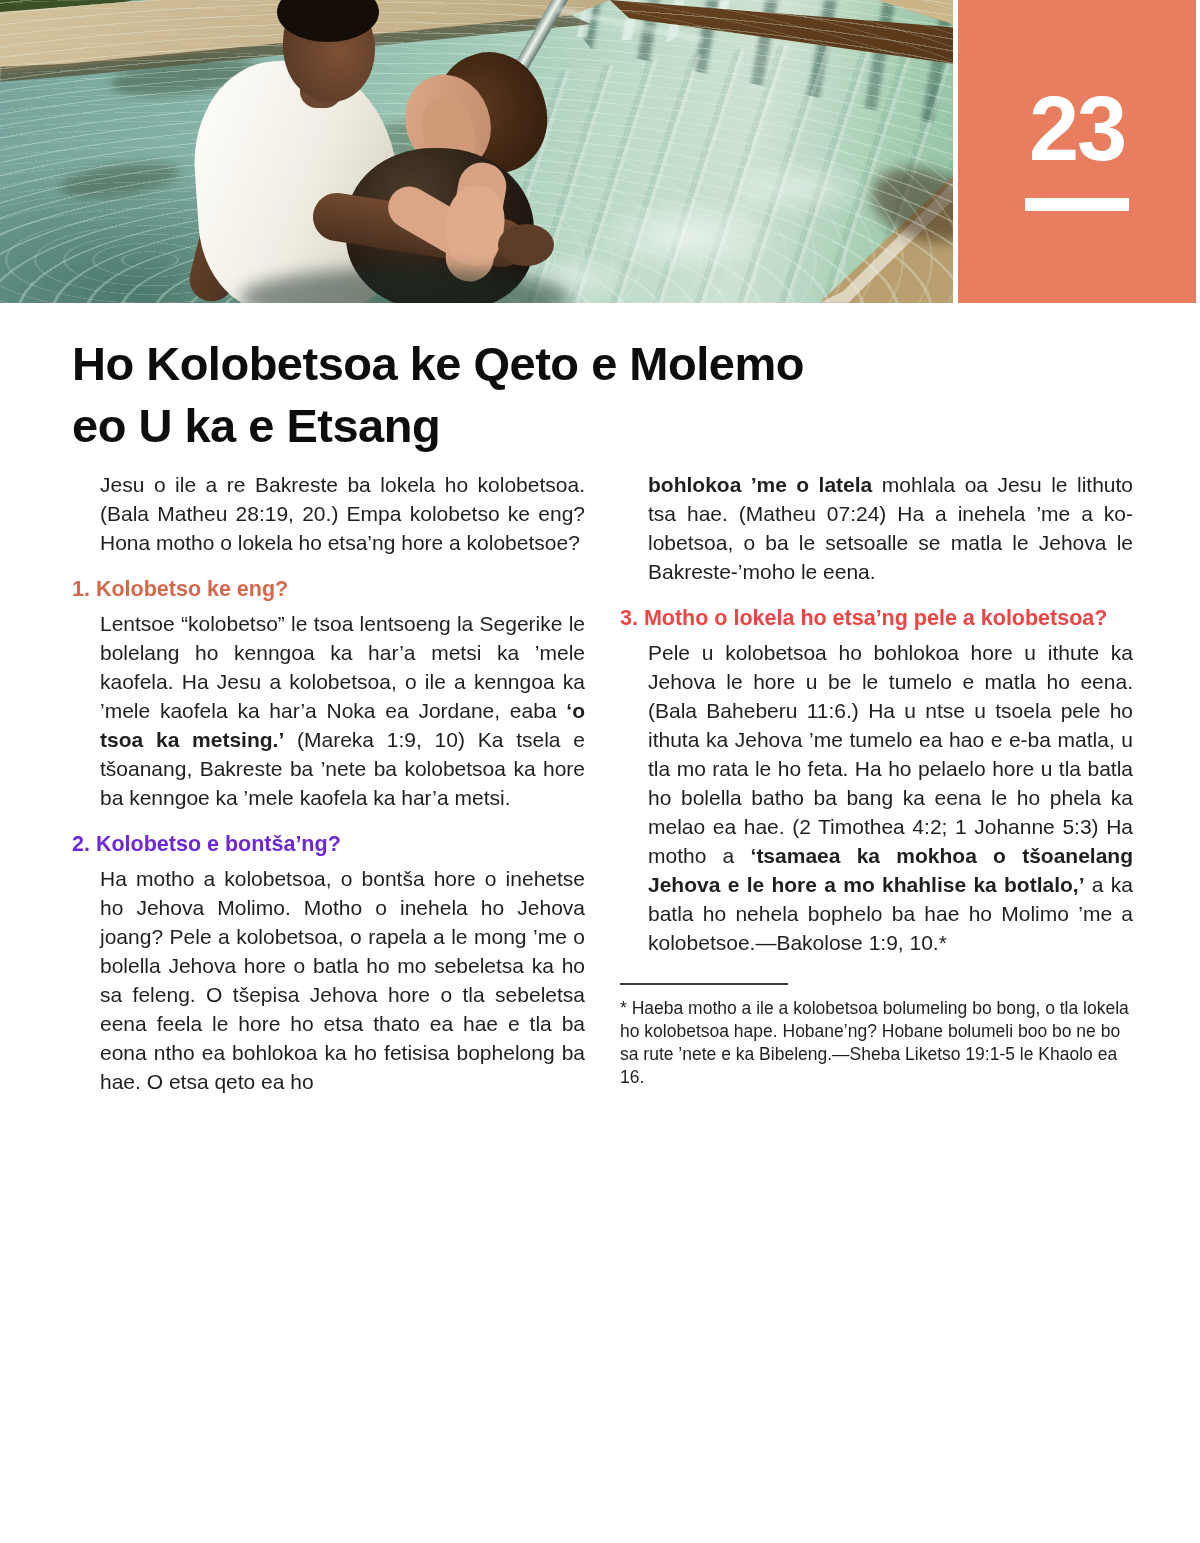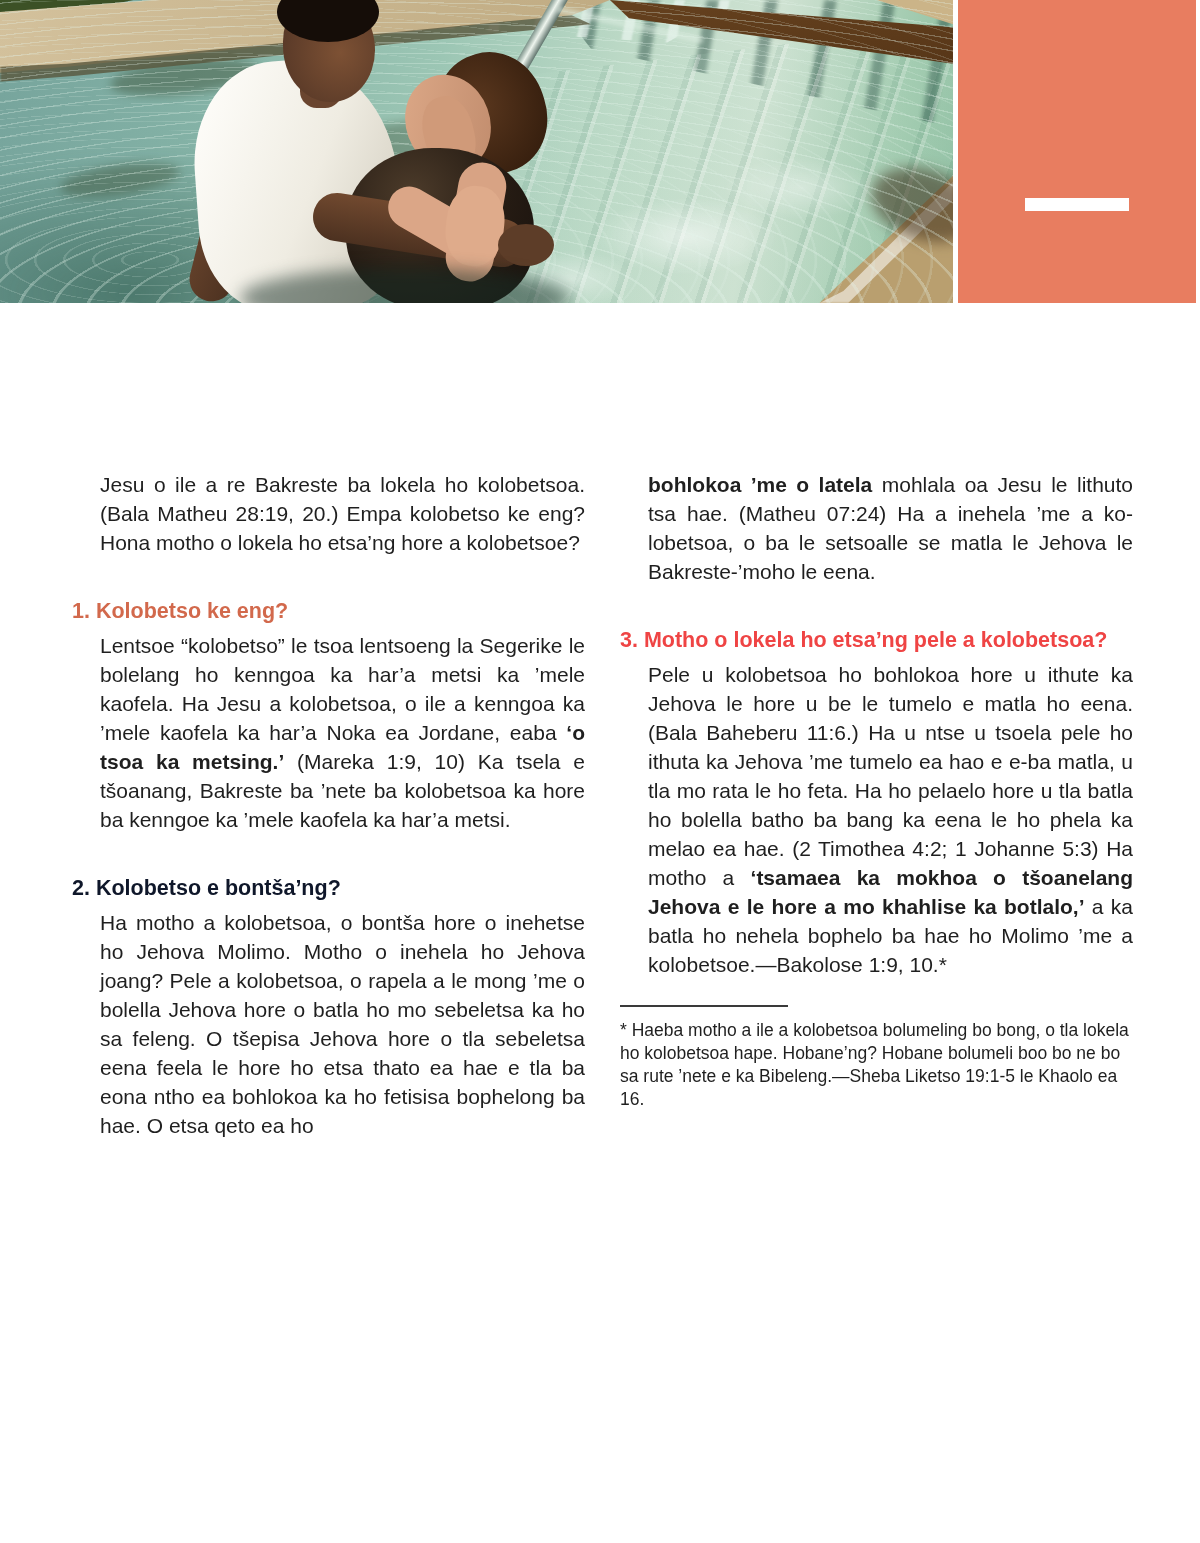--- a/index.html
+++ b/index.html
@@ -100,21 +100,21 @@
   .title{position:absolute;left:72px;top:333px;color:#0d0d0d;font-weight:bold;
     font-size:47px;line-height:62px;letter-spacing:-.5px;}
 
   
   .col{position:absolute;top:470px;width:513px;}
   .col-left{left:72px;}
   .col-right{left:620px;}
   .body-p{margin:0 0 0 28px;font-size:21px;line-height:29px;text-align:justify;
     color:#1f1f1f;}
   .body-p b{font-weight:bold;}
-  .sec-h{margin:41px 0 7px 0;font-size:21.5px;line-height:26px;font-weight:bold;
+  .sec-h{margin:19px 0 7px 0;font-size:21.5px;line-height:26px;font-weight:bold;
     color:#d2694c;white-space:nowrap;}
   .footnote{margin-top:26px;}
   .fn-rule{width:168px;height:2px;background:#3a3a3a;margin:0 0 12px 0;}
   .fn-text{margin:0;font-size:17.5px;line-height:23px;color:#1f1f1f;text-align:left;}
 </style>
 </head>
 <body>
 
 <div class="page">
 
@@ -151,29 +151,34 @@
     <div class="woman-body"></div>
     <div class="man-arm-right"></div>
     <div class="woman-arm-up"></div>
     <div class="woman-forearm"></div>
     <div class="woman-hands"></div>
     <div class="man-hand"></div>
     <div class="water-front"></div>
   </div>
 
   <div class="chapter" id="chapter-block" style="background: rgb(232, 125, 96);">
+    <div class="chapter-num">23</div>
     <div class="chapter-bar"></div>
   </div>
 
+  <div class="title">
+    <div>Ho Kolobetsoa ke Qeto e Molemo</div>
+    <div>eo U ka e Etsang</div>
+  </div>
 
   <div class="col col-left" id="col-left">
       <p class="body-p"><span>Jesu o ile a re Bakreste ba lokela ho kolobe­tsoa. (Bala Matheu 28:19, 20.) Empa kolobetso ke eng? Hona motho o lokela ho etsa’ng hore a kolobetsoe?</span></p>
       <h3 class="sec-h" style="color: rgb(210, 105, 76);">1. Kolobetso ke eng?</h3>
       <p class="body-p"><span>Lentsoe “kolobetso” le tsoa lentsoeng la Segeri­ke le bolelang ho kenngoa ka har’a metsi ka ’mele kaofela. Ha Jesu a kolobetsoa, o ile a ke­nngoa ka ’mele kaofela ka har’a Noka ea Jorda­ne, eaba </span><b>‘o tsoa ka metsing.’</b><span> (Mareka 1:9, 10) Ka tsela e tšoanang, Bakreste ba ’nete ba kolo­betsoa ka hore ba kenngoe ka ’mele kaofela ka har’a metsi.</span></p>
-      <h3 class="sec-h" style="color: #0f172a;">2. Kolobetso e bontša’ng?</h3>
+      <h3 class="sec-h" style="color: #6d28d9;">2. Kolobetso e bontša’ng?</h3>
       <p class="body-p"><span>Ha motho a kolobetsoa, o bontša hore o ine­hetse ho Jehova Molimo. Motho o inehela ho Jehova joang? Pele a kolobetsoa, o rapela a le mong ’me o bolella Jehova hore o batla ho mo sebeletsa ka ho sa feleng. O tšepisa Jehova hore o tla sebeletsa eena feela le hore ho etsa thato ea hae e tla ba eona ntho ea bohlokoa ka ho fetisisa bophelong ba hae. O etsa qeto ea ho</span></p>
     </div>
   <div class="col col-right" id="col-right">
       <p class="body-p"><b>bohlokoa ’me o latela</b><span> mohlala oa Jesu le lithuto tsa hae. (Matheu 07:24) Ha a inehela ’me a ko­lobetsoa, o ba le setsoalle se matla le Jehova le Bakreste-’moho le eena.</span></p>
       <h3 class="sec-h" style="color: #ef4444;">3. Motho o lokela ho etsa’ng pele a kolobetsoa?</h3>
       <p class="body-p"><span>Pele u kolobetsoa ho bohlokoa hore u ithute ka Jehova le hore u be le tumelo e matla ho eena. (Bala Baheberu 11:6.) Ha u ntse u tsoela pele ho ithuta ka Jehova ’me tumelo ea hao e e-ba ma­tla, u tla mo rata le ho feta. Ha ho pelaelo hore u tla batla ho bolella batho ba bang ka eena le ho phela ka melao ea hae. (2 Timothea 4:2; 1 Johanne 5:3) Ha motho a </span><b>‘tsamaea ka mo­khoa o tšoanelang Jehova e le hore a mo kha­hlise ka botlalo,’</b><span> a ka batla ho nehela bophelo ba hae ho Molimo ’me a kolobetsoe.—Bakolose 1:9, 10.*</span></p>
       <div class="footnote">
         <div class="fn-rule"></div>
         <p class="fn-text">* Haeba motho a ile a kolobetsoa bolumeling bo bong, o tla lo­kela ho kolobetsoa hape. Hobane’ng? Hobane bolumeli boo bo ne bo sa rute ’nete e ka Bibeleng.—Sheba Liketso 19:1-5 le Khaolo ea 16.</p>
       </div>

